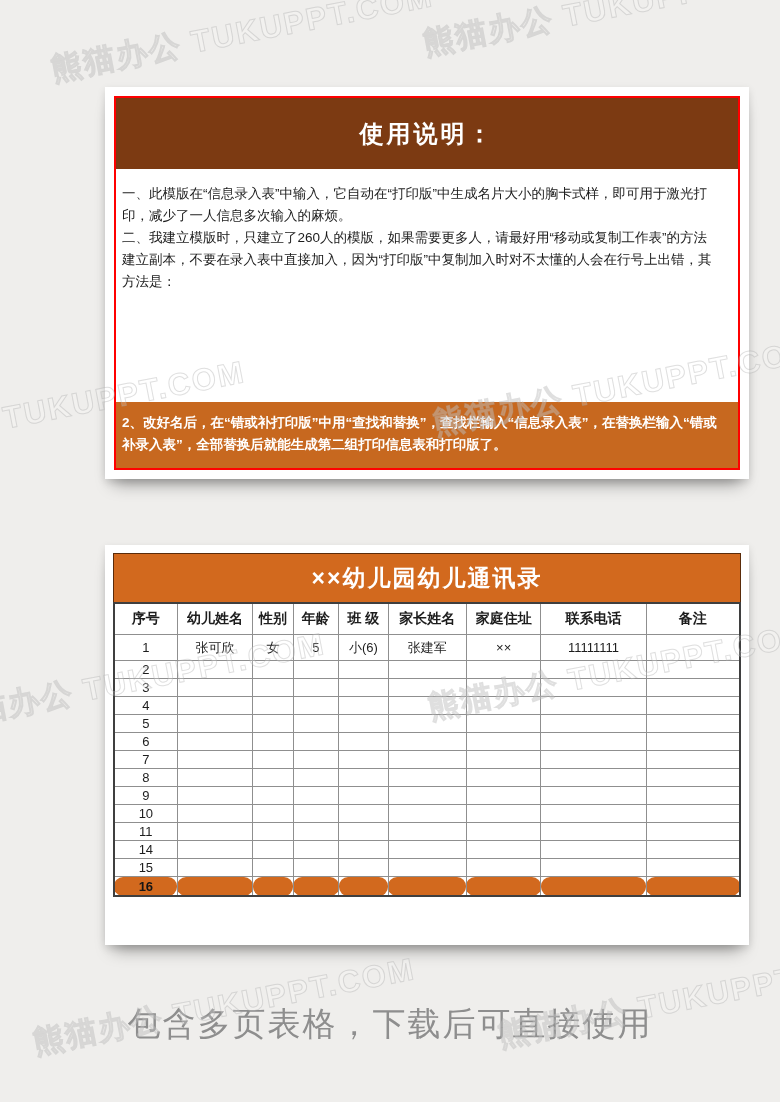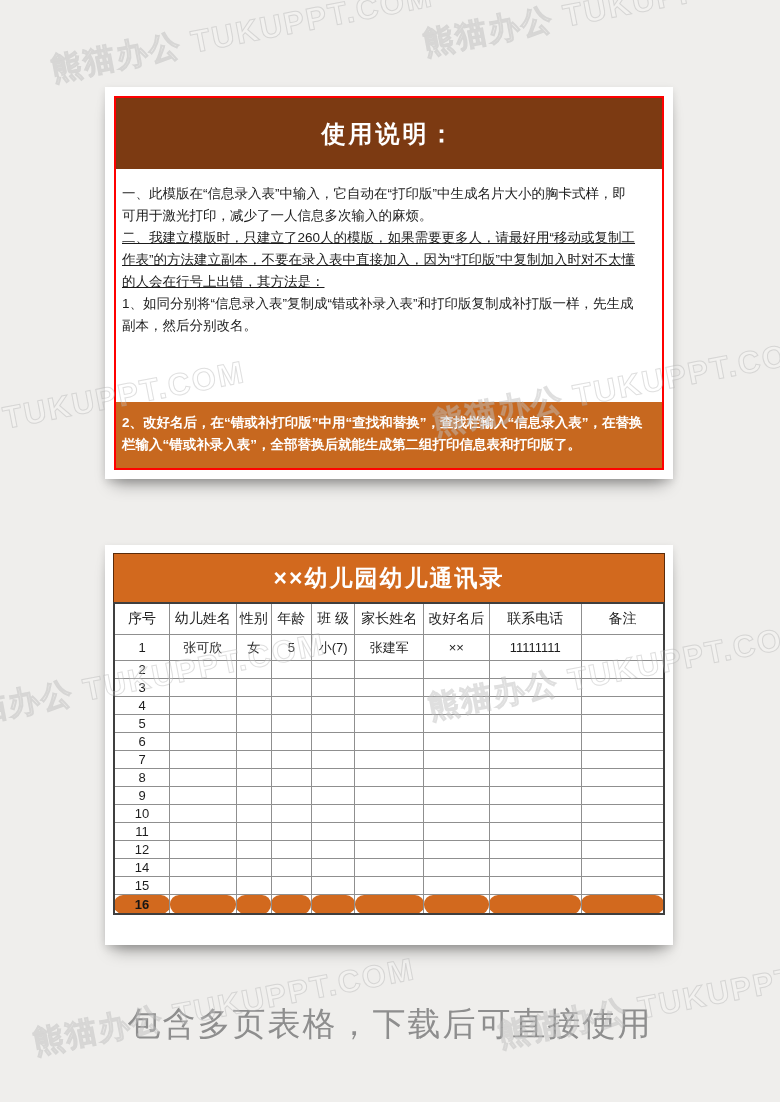--- a/index.html
+++ b/index.html
@@ -20,61 +20,61 @@
   
   .wm{
     position:absolute;z-index:6;white-space:nowrap;pointer-events:none;
     font-size:31px;font-weight:bold;letter-spacing:2px;
     transform:rotate(-11deg);
     color:rgba(255,255,255,0.20);
     -webkit-text-stroke:1px rgba(172,172,172,0.38);
   }
   
   .card{
-    position:absolute;left:105px;width:568px;background:#ffffff;z-index:2;
+    position:absolute;left:105px;width:644px;background:#ffffff;z-index:2;
     box-sizing:border-box;
     box-shadow:0 12px 16px -8px rgba(0,0,0,0.40),0 3px 8px rgba(0,0,0,0.12);
   }
   .card-instructions{top:87px;height:392px;padding:9px;}
   .redbox{
     box-sizing:border-box;height:100%;border:2px solid var(--border-red);
     background:#ffffff;display:flex;flex-direction:column;
   }
   .ins-header{
     background:var(--brown);color:#ffffff;height:71px;line-height:71px;
     text-align:center;font-size:24px;font-weight:bold;letter-spacing:3px;
     flex:0 0 auto;
   }
   .ins-body{
     flex:1 1 auto;padding:14px 24px 0 6px;color:#1b1b1b;
     font-size:13.5px;line-height:22px;font-weight:500;overflow:hidden;
   }
   .ins-body p{margin:0;}
   .para-1{margin-bottom:29px;}
-  .para-2{margin-bottom:40px;text-decoration:underline;}
+  .para-2{margin-bottom:40px;}
   .ins-highlight{
     flex:0 0 auto;background:var(--highlight-band);color:#ffffff;
     font-size:13.5px;line-height:22px;padding:10px 8px 12px 6px;
     min-height:66px;box-sizing:border-box;font-weight:700;
   }
   .card-table{top:545px;height:400px;padding:8px;}
   .table-title{
     background:var(--orange);color:#ffffff;height:48px;line-height:48px;
     text-align:center;font-size:23px;font-weight:bold;letter-spacing:2px;
     border:1px solid #5a2b0a;border-bottom:none;
   }
   table.contact{
     width:100%;border-collapse:collapse;table-layout:fixed;
     border:2px solid #3f3f3f;
   }
   table.contact th,table.contact td{
     border:1px solid var(--grid);text-align:center;padding:0;overflow:hidden;
     color:#1d1d1d;
   }
-  table.contact th{height:30px;font-size:14px;font-weight:normal;}
+  table.contact th{height:30px;font-size:14px;font-weight:bold;}
   table.contact td{height:17px;font-size:13px;font-weight:500;}
   tr.first-row td{height:25px;}
   tr.highlight td{background:var(--orange);color:#151515;font-weight:bold;height:18px;border-radius:9px;}
   col.c0{width:10.1%}col.c1{width:12.1%}col.c2{width:6.4%}
   col.c3{width:7.3%}col.c4{width:7.9%}col.c5{width:12.5%}
   col.c6{width:11.9%}col.c7{width:16.8%}col.c8{width:15.0%}
   .caption{
     position:absolute;top:1002px;left:0;width:100%;text-align:center;
     font-size:33px;color:var(--caption-gray);letter-spacing:2px;z-index:3;
   }
@@ -92,21 +92,20 @@
   <span class="wm" style="left:425px;top:650px;">熊猫办公 TUKUPPT.COM</span>
   <span class="wm" style="left:30px;top:985px;">熊猫办公 TUKUPPT.COM</span>
   <span class="wm" style="left:495px;top:978px;">熊猫办公 TUKUPPT.COM</span>
 
   <div class="card card-instructions">
     <div class="redbox">
       <div class="ins-header">使用说明：</div>
       <div class="ins-body">
         <p class="para-1">一、此模版在“信息录入表”中输入，它自动在“打印版”中生成名片大小的胸卡式样，即可用于激光打印，减少了一人信息多次输入的麻烦。</p>
         <p class="para-2">二、我建立模版时，只建立了260人的模版，如果需要更多人，请最好用“移动或复制工作表”的方法建立副本，不要在录入表中直接加入，因为“打印版”中复制加入时对不太懂的人会在行号上出错，其方法是：</p>
-        <p class="para-3">1、如同分别将“信息录入表”复制成“错或补录入表”和打印版复制成补打版一样，先生成副本，然后分别改名。</p>
       </div>
       <div class="ins-highlight">2、改好名后，在“错或补打印版”中用“查找和替换”，查找栏输入“信息录入表”，在替换栏输入“错或补录入表”，全部替换后就能生成第二组打印信息表和打印版了。</div>
     </div>
   </div>
 
   <div class="card card-table">
     <div class="table-title">××幼儿园幼儿通讯录</div>
     <table class="contact">
       <colgroup>
         <col class="c0">
@@ -120,32 +119,32 @@
           <col class="c8">
       </colgroup>
       <thead>
         <tr>
           <th>序号</th>
           <th>幼儿姓名</th>
           <th>性别</th>
           <th>年龄</th>
           <th>班 级</th>
           <th>家长姓名</th>
-          <th>改好名后</th>
+          <th>家庭住址</th>
           <th>联系电话</th>
           <th>备注</th>
         </tr>
       </thead>
       <tbody id="table-body">
           <tr class="first-row">
             <td>1</td>
             <td>张可欣</td>
             <td>女</td>
             <td>5</td>
-            <td>小(7)</td>
+            <td>小(6)</td>
             <td>张建军</td>
             <td>××</td>
             <td>11111111</td>
             <td></td>
           </tr>
           <tr>
             <td>2</td>
             <td></td>
             <td></td>
             <td></td>
@@ -248,31 +247,20 @@
             <td></td>
             <td></td>
             <td></td>
             <td></td>
             <td></td>
             <td></td>
             <td></td>
             <td></td>
           </tr>
           <tr>
-            <td>12</td>
-            <td></td>
-            <td></td>
-            <td></td>
-            <td></td>
-            <td></td>
-            <td></td>
-            <td></td>
-            <td></td>
-          </tr>
-          <tr>
             <td>14</td>
             <td></td>
             <td></td>
             <td></td>
             <td></td>
             <td></td>
             <td></td>
             <td></td>
             <td></td>
           </tr>

